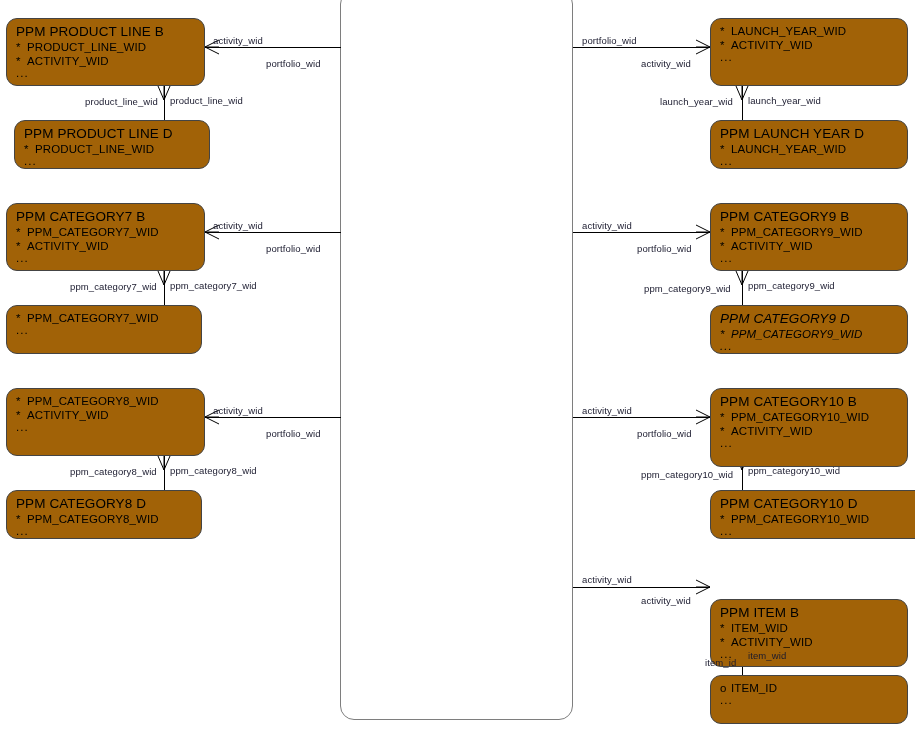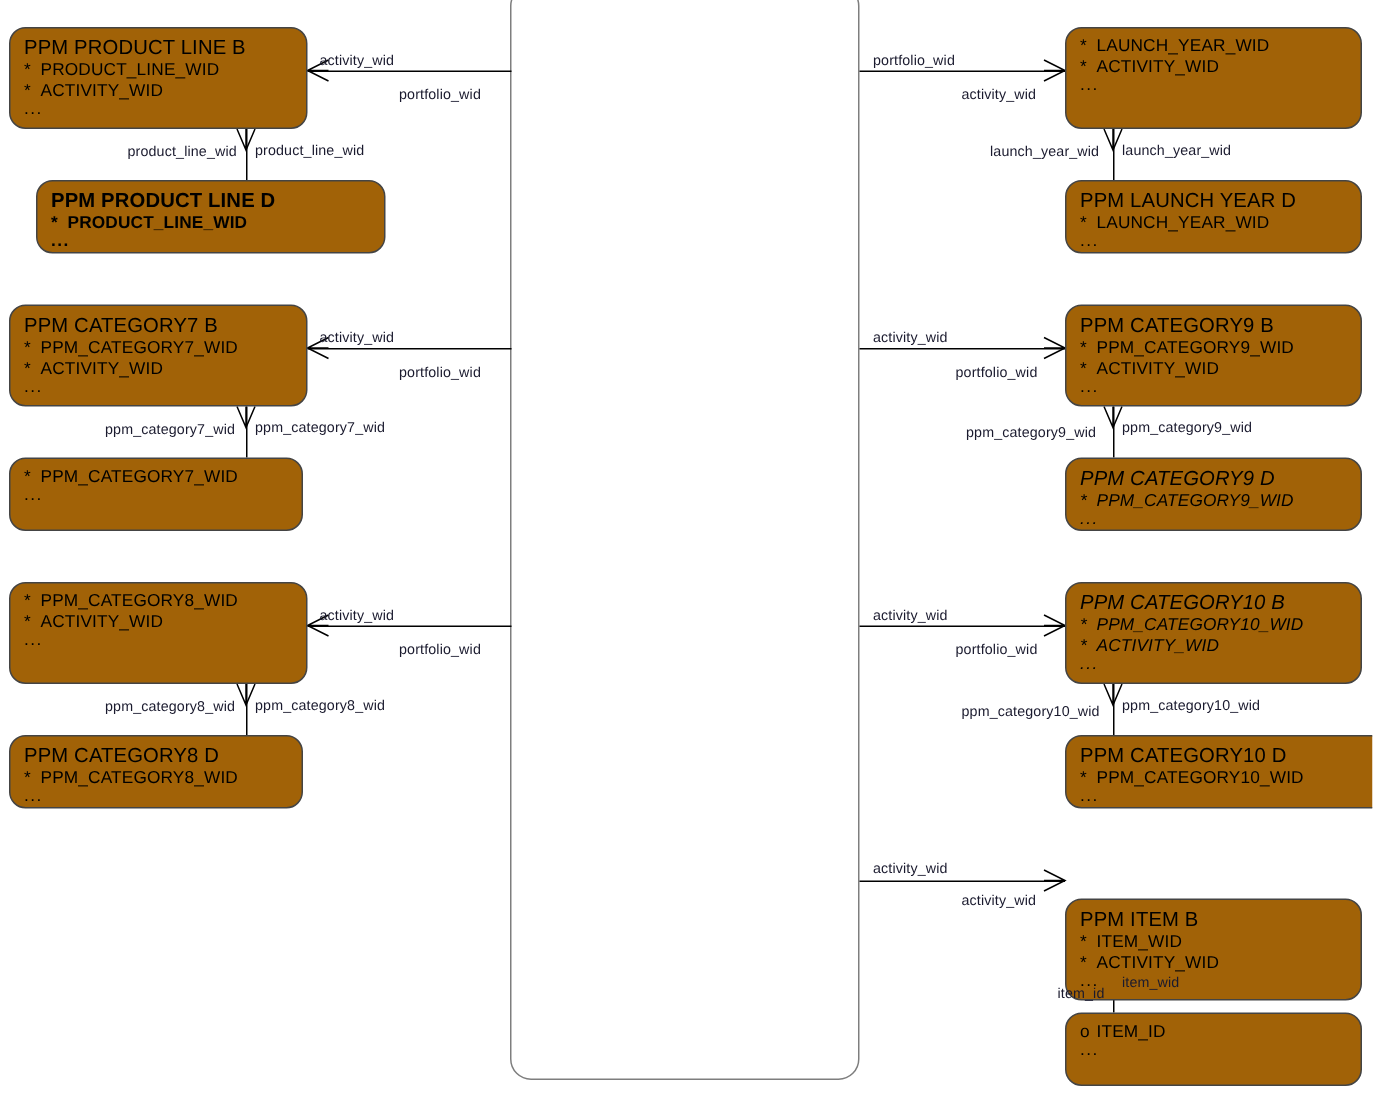--- a/index.html
+++ b/index.html
@@ -155,21 +155,21 @@
     <path d="M0,0 L0,14 M-6,0 L0,14 L6,0"></path>
   </svg>
 
   <div id="entities-layer">
       <div class="entity" style="left: 6px; top: 18px; width: 199px; height: 68px;">
         <div class="entity-title">PPM PRODUCT LINE B</div>
         <div class="attr"><span class="mark">*</span><span>PRODUCT_LINE_WID</span></div>
         <div class="attr"><span class="mark">*</span><span>ACTIVITY_WID</span></div>
         <div class="ellipsis">...</div>
       </div>
-      <div class="entity" style="left: 24px; top: 120px; width: 233px; height: 49px; font-weight: bold;">
+      <div class="entity" style="left: 14px; top: 120px; width: 196px; height: 49px;">
         <div class="entity-title">PPM PRODUCT LINE D</div>
         <div class="attr"><span class="mark">*</span><span>PRODUCT_LINE_WID</span></div>
         <div class="ellipsis">...</div>
       </div>
       <div class="entity" style="left: 6px; top: 203px; width: 199px; height: 68px;">
         <div class="entity-title">PPM CATEGORY7 B</div>
         <div class="attr"><span class="mark">*</span><span>PPM_CATEGORY7_WID</span></div>
         <div class="attr"><span class="mark">*</span><span>ACTIVITY_WID</span></div>
         <div class="ellipsis">...</div>
       </div>
@@ -201,21 +201,21 @@
         <div class="entity-title">PPM CATEGORY9 B</div>
         <div class="attr"><span class="mark">*</span><span>PPM_CATEGORY9_WID</span></div>
         <div class="attr"><span class="mark">*</span><span>ACTIVITY_WID</span></div>
         <div class="ellipsis">...</div>
       </div>
       <div class="entity" style="left: 710px; top: 305px; width: 198px; height: 49px; font-style: italic;">
         <div class="entity-title">PPM CATEGORY9 D</div>
         <div class="attr"><span class="mark">*</span><span>PPM_CATEGORY9_WID</span></div>
         <div class="ellipsis">...</div>
       </div>
-      <div class="entity" style="left: 710px; top: 388px; width: 198px; height: 68px; font-style: italic;">
+      <div class="entity" style="left: 710px; top: 388px; width: 198px; height: 79px;">
         <div class="entity-title">PPM CATEGORY10 B</div>
         <div class="attr"><span class="mark">*</span><span>PPM_CATEGORY10_WID</span></div>
         <div class="attr"><span class="mark">*</span><span>ACTIVITY_WID</span></div>
         <div class="ellipsis">...</div>
       </div>
       <div class="entity" style="left: 710px; top: 490px; width: 229px; height: 49px;">
         <div class="entity-title">PPM CATEGORY10 D</div>
         <div class="attr"><span class="mark">*</span><span>PPM_CATEGORY10_WID</span></div>
         <div class="ellipsis">...</div>
       </div>

